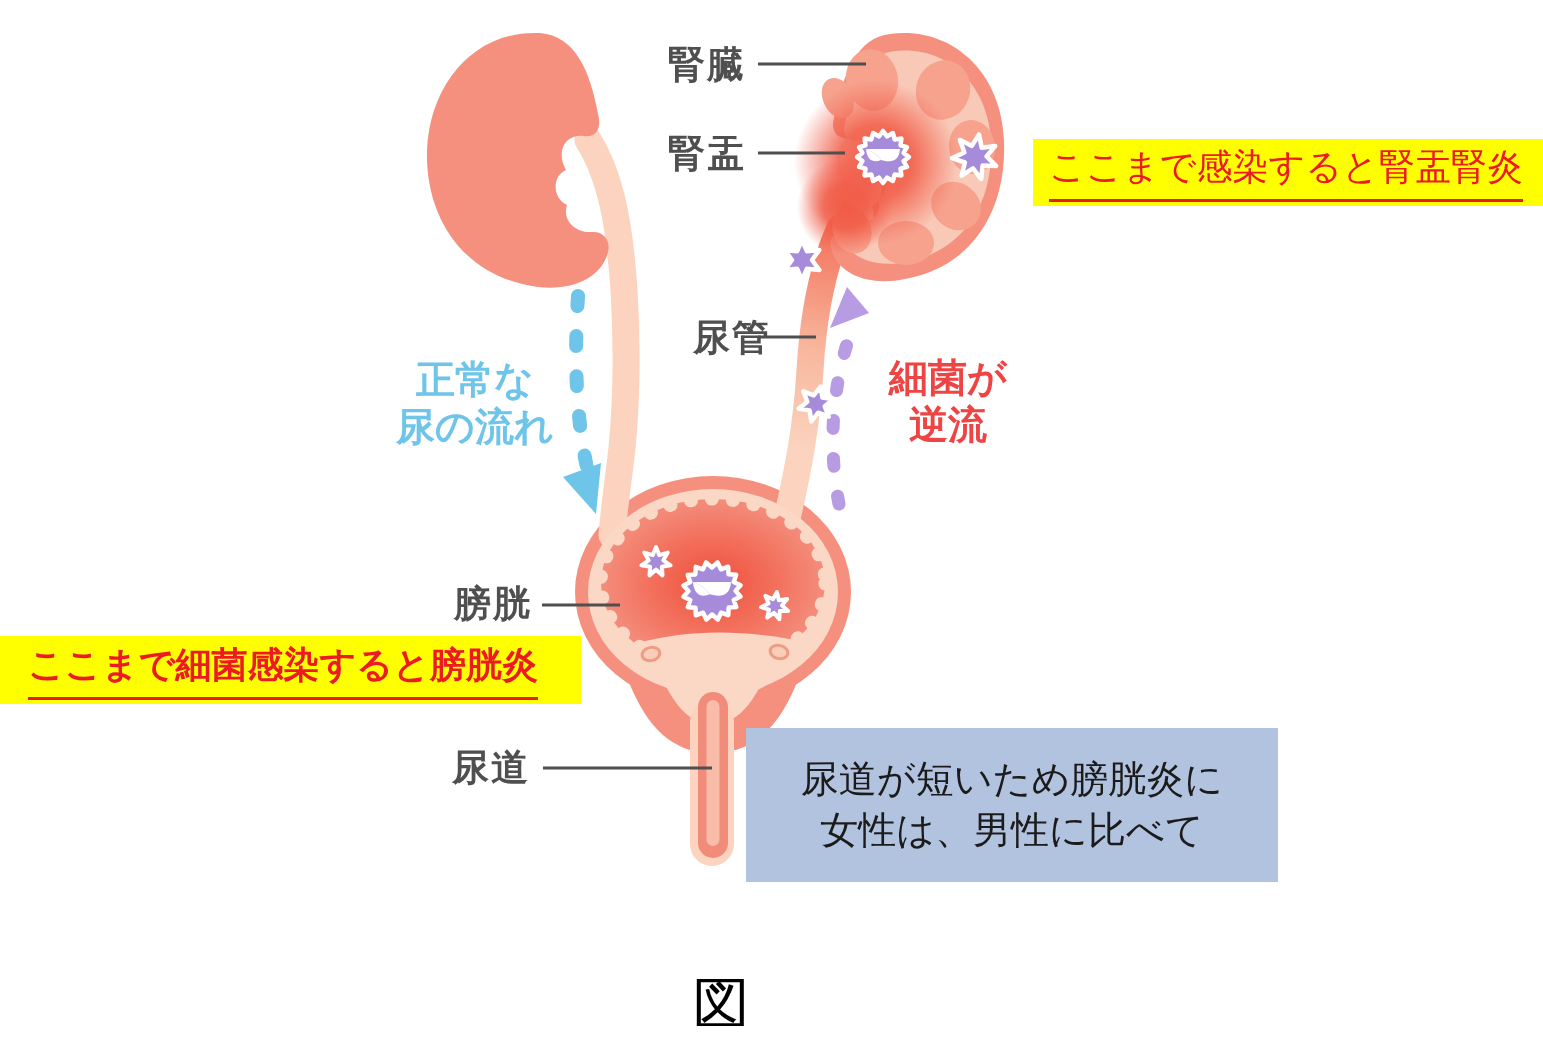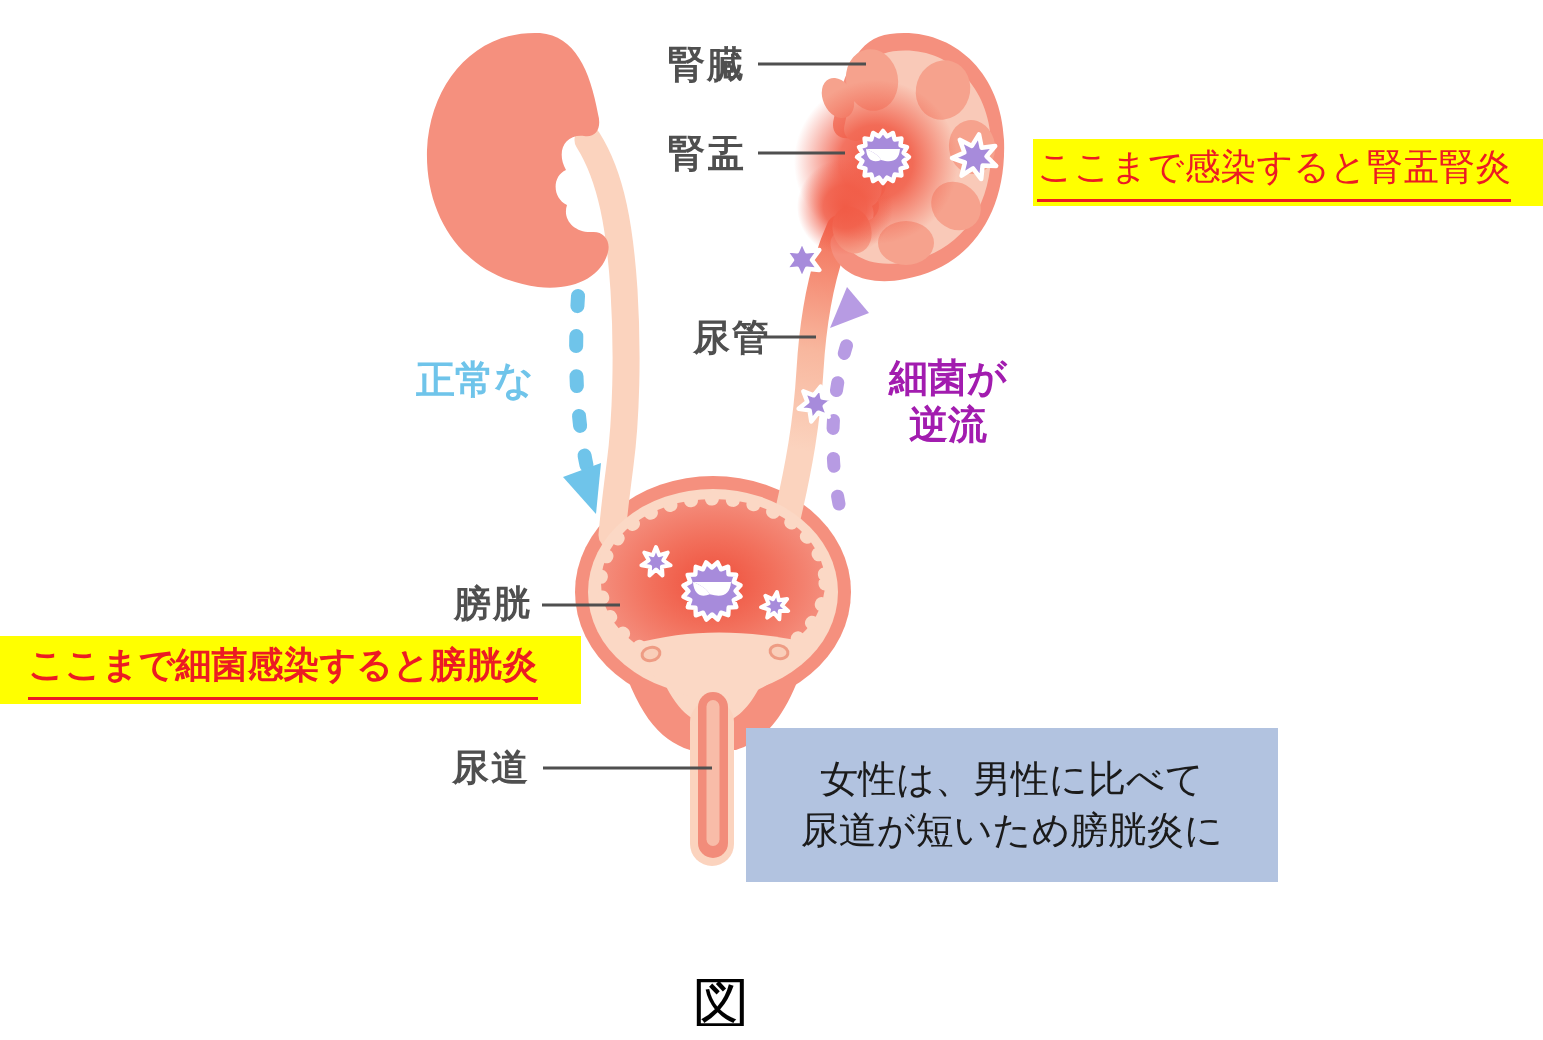--- a/index.html
+++ b/index.html
@@ -10,27 +10,27 @@
   #anatomy{position:absolute;left:0;top:0;}
   .organ-label{
     position:absolute;transform:translateY(-50%);
     font-size:37px;font-weight:bold;color:#4F4F4F;letter-spacing:2px;white-space:nowrap;
   }
   .flow-label{
     position:absolute;transform:translateX(-50%);
     font-size:39px;line-height:47px;font-weight:bold;text-align:center;white-space:nowrap;margin-top:7px;
   }
   .flow-blue{color:#6FC4EA;}
-  .flow-purple{color:#a21caf;}
+  .flow-purple{color:#ef4444;}
   .callout{
     position:absolute;background:#FFFF00;color:#EC1B23;
     font-size:36px;display:flex;align-items:center;white-space:nowrap;
   }
   .callout .u{border-bottom:3.5px solid #EC1B23;padding-bottom:7px;}
-  .callout-right{left:1033px;top:139px;height:67px;right:0;padding-left:4px;align-items:center;}
+  .callout-right{left:1033px;top:139px;height:67px;right:0;padding-left:16px;align-items:center;}
   .callout-left{left:0;top:636px;width:553px;height:68px;padding-left:28px;font-weight:bold;}
   .infobox{
     position:absolute;left:746px;top:728px;width:532px;height:154px;
     background:#B2C3E0;color:#1B1B1B;font-size:38px;line-height:51px;
     display:flex;flex-direction:column;justify-content:center;text-align:center;
   }
   .figcap{
     position:absolute;left:721px;top:966px;transform:translateX(-50%);
     font-size:58px;color:#000;
   }
@@ -150,33 +150,34 @@
   </svg>
 
   <div class="organ-label" style="left:668px;top:65px">腎臓</div>
   <div class="organ-label" style="left:668px;top:154px">腎盂</div>
   <div class="organ-label" style="left:693px;top:338px">尿管</div>
   <div class="organ-label" style="left:454px;top:604px">膀胱</div>
   <div class="organ-label" style="left:452px;top:768px">尿道</div>
 
   <div class="flow-label flow-blue" style="left:475px;top:349px">
     <div>正常な</div>
+    <div>尿の流れ</div>
   </div>
   <div class="flow-label flow-purple" style="left:948px;top:347px">
     <div>細菌が</div>
     <div>逆流</div>
   </div>
 
   <div class="callout callout-right">
     <span class="u">ここまで感染すると腎盂腎炎</span>
   </div>
   <div class="callout callout-left">
     <span class="u">ここまで細菌感染すると膀胱炎</span>
   </div>
 
   <div class="infobox">
+    <div>尿道が短いため膀胱炎に</div>
     <div>女性は、男性に比べて</div>
-    <div>尿道が短いため膀胱炎に</div>
   </div>
 
   <div class="figcap">図</div>
 
 </div>
 
 </body></html>

